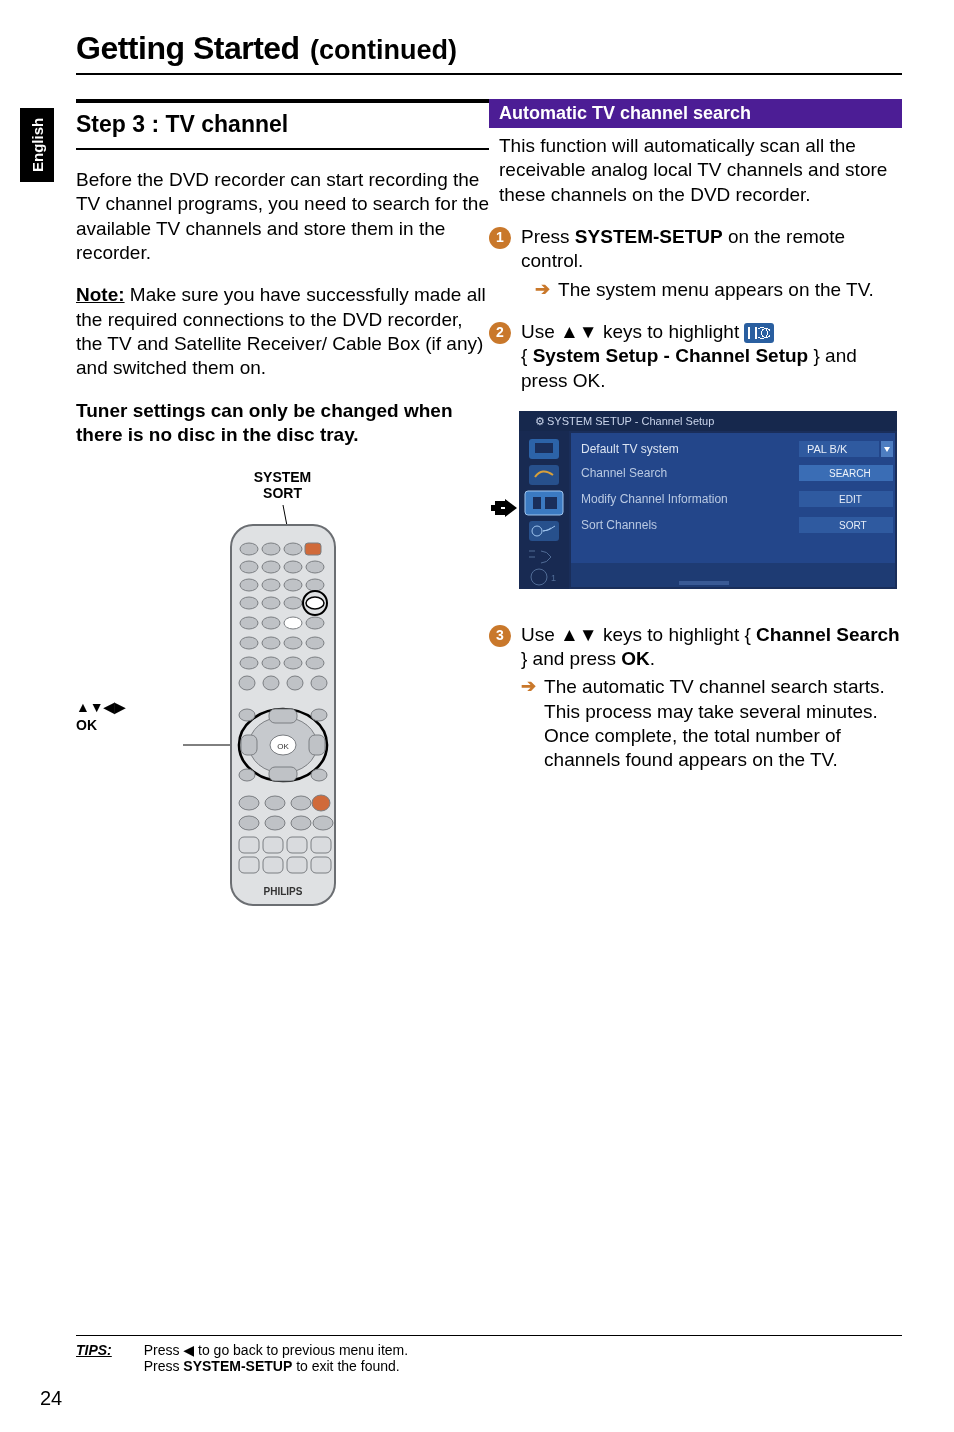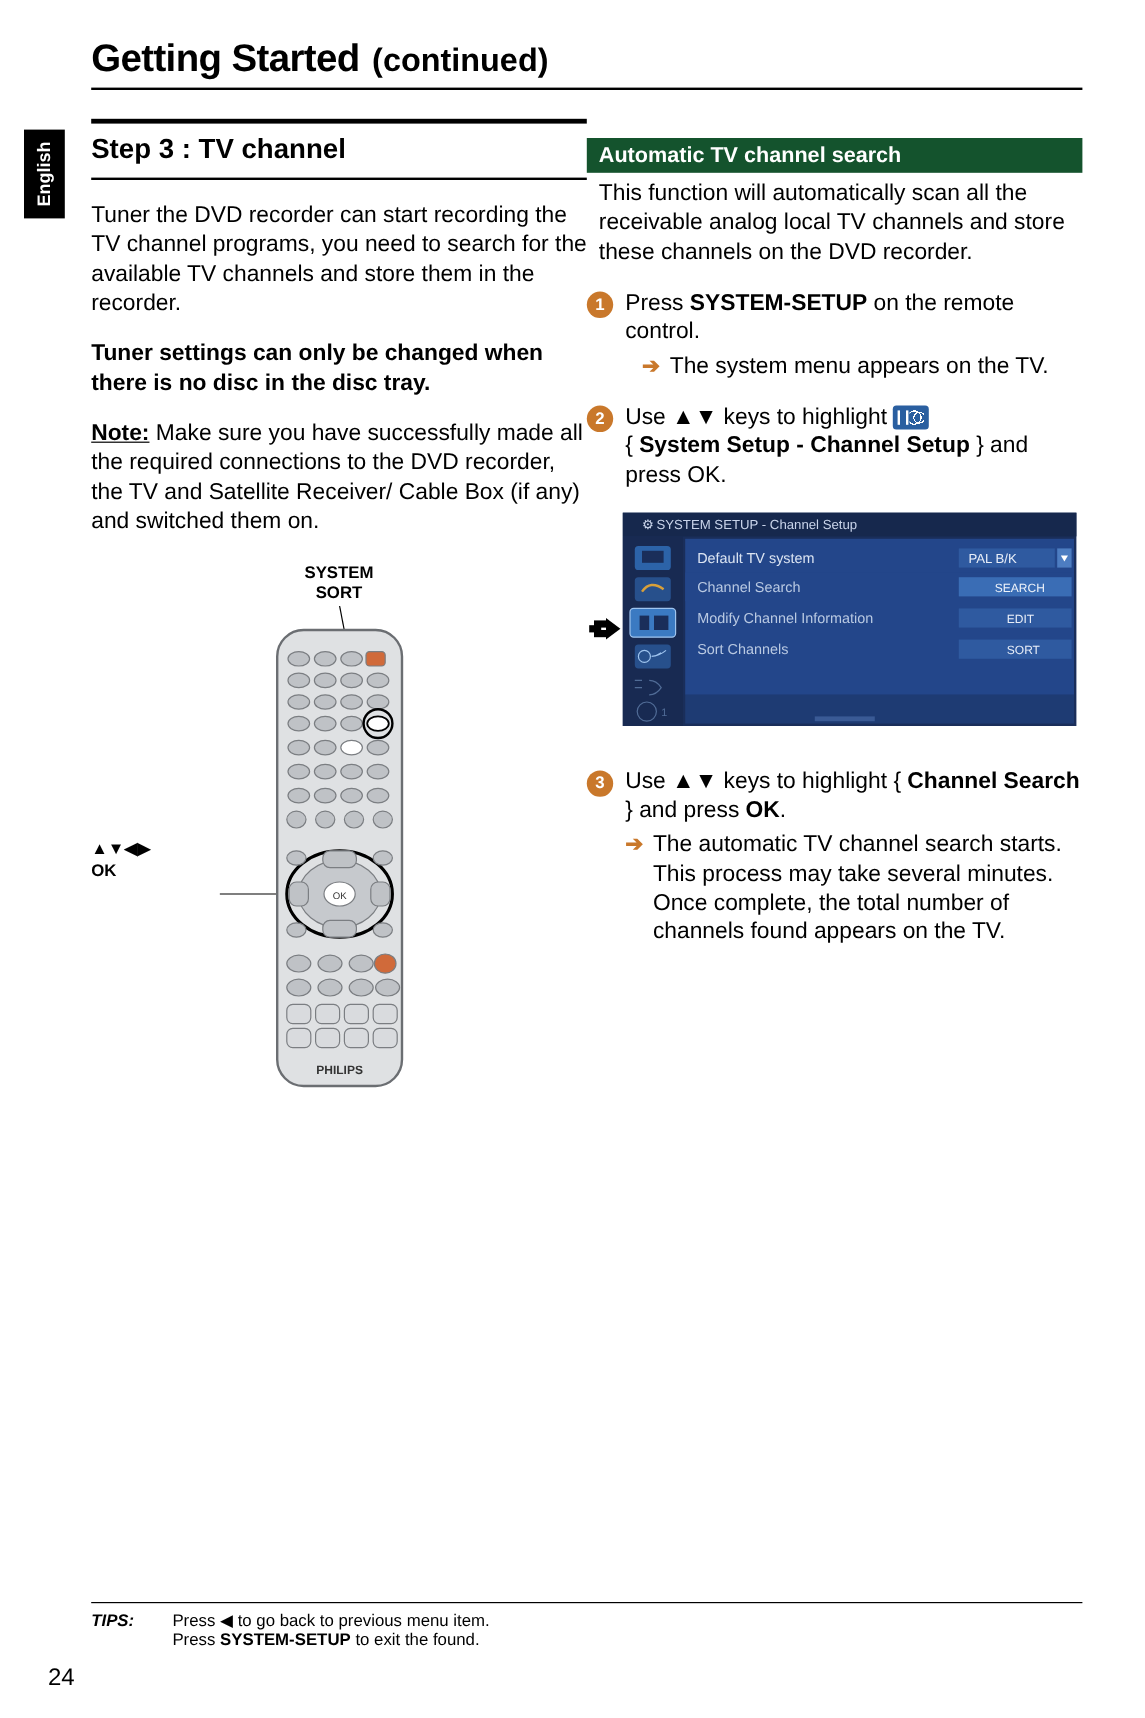--- a/index.html
+++ b/index.html
@@ -49,26 +49,26 @@
     font-size: 14px;
     font-weight: 800;
     text-align: left;
     line-height: 1.25;
   }
 
   .remote-svg { display: block; margin: 4px auto 0 auto; }
 
   
   .sub-header {
-    background: #14532d;
+    background: #4c1d95;
     color: #fff;
     font-weight: 800;
     font-size: 18px;
     padding: 4px 10px;
-    margin-top: 26px;
+    margin-top: 10px;
   }
   .right-p { font-size: 19px; line-height: 1.28; margin-top: 6px; padding-left: 10px; padding-right: 4px; }
 
   .num-step { display: flex; gap: 10px; margin-top: 18px; font-size: 19px; line-height: 1.28; }
   .num-badge {
     flex: 0 0 22px; width: 22px; height: 22px; border-radius: 50%;
     background: #c9782b; color: #fff; font-weight: 800; font-size: 14px;
     display: flex; align-items: center; justify-content: center; margin-top: 2px;
   }
   .num-body { flex: 1 1 auto; }
@@ -95,21 +95,21 @@
 
   .tips-bar {
     position: absolute;
     bottom: 58px;
     left: 76px;
     right: 52px;
     border-top: 1px solid #000;
     padding-top: 6px;
     font-size: 14px;
   }
-  .tips-label { font-style: italic; font-weight: 800; margin-right: 28px; }
+  .tips-label { font-style: italic; font-weight: 800; margin-right: 28px; text-decoration: underline; }
 
   .page-num {
     position: absolute;
     bottom: 22px;
     left: 20px;
     font-size: 20px;
     margin-left: 20px;
   }
 </style>
 </head>
@@ -130,27 +130,27 @@
     <div class="col">
 
       <div class="step-block">
         <div class="step-line1">
           <span>Step 3 :</span>
           <span> </span>
           <span>TV channel</span>
         </div>
       </div>
 
-      <p class="body-p">Tuner the DVD recorder can start recording the TV channel programs, you need to search for the available TV channels and store them in the recorder.</p>
-
-      <p class="body-p bold">Tuner settings can only be changed when there is no disc in the disc tray.</p>
+      <p class="body-p">Before the DVD recorder can start recording the TV channel programs, you need to search for the available TV channels and store them in the recorder.</p>
 
       <p class="body-p">
         <span class="note-label">Note:</span><span> Make sure you have successfully made all the required connections to the DVD recorder, the TV and Satellite Receiver/ Cable Box (if any) and switched them on.</span>
       </p>
+
+      <p class="body-p bold">Tuner settings can only be changed when there is no disc in the disc tray.</p>
 
       <div class="remote-wrap">
         <div class="remote-caption-top">
           <span>SYSTEM</span><br>
           <span>SORT</span>
         </div>
         <div class="remote-caption-left">
           <span>▲▼◀▶</span><br>
           <span>OK</span>
         </div>

